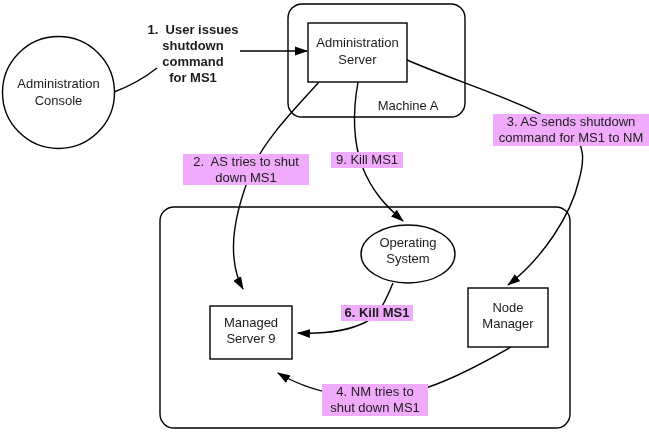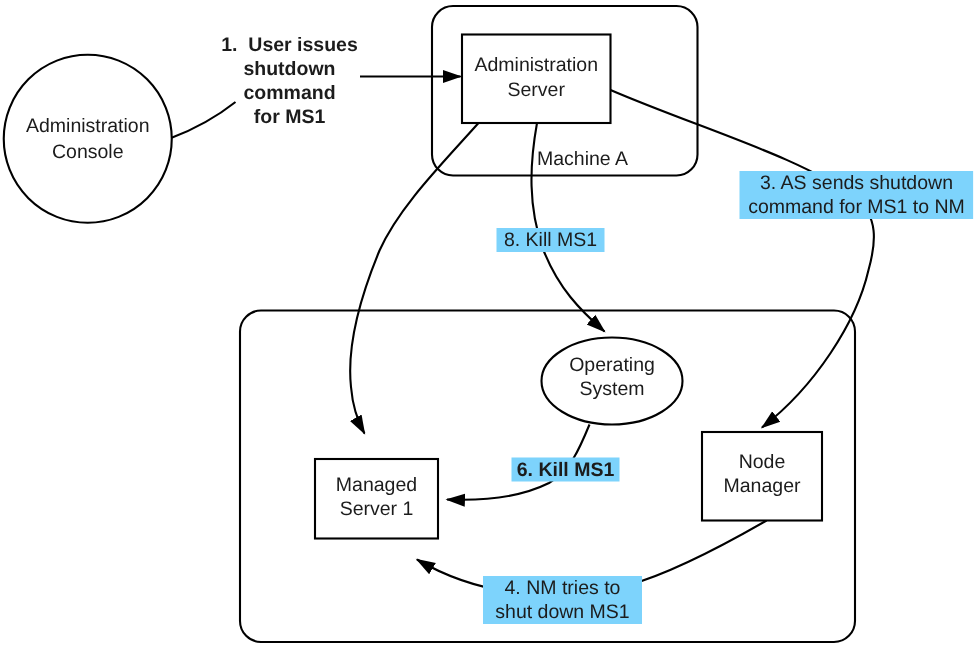--- a/index.html
+++ b/index.html
@@ -5,22 +5,22 @@
   html,body{margin:0;padding:0;background:#ffffff;}
   #stage{
     position:relative;width:649px;height:433px;background:#ffffff;overflow:hidden;
     font-family:"Liberation Sans","DejaVu Sans",sans-serif;
   }
   #diagram-svg{position:absolute;left:0;top:0;}
   .lbl{
     position:absolute;color:#1c1c1c;font-size:13px;
     white-space:pre-line;text-align:center;pointer-events:none;
   }
-  .masked{background:#7dd3fc;}
-  .rt{text-align:left;}
+  .masked{background:#f0abfc;}
+  .rt{text-align:center;}
   
   #lbl-step1{left:133px;top:22px;width:120px;line-height:16px;font-weight:bold;}
   #lbl-step2{left:183px;top:154px;width:126px;line-height:15.5px;}
   #lbl-step3{left:493px;top:114px;width:156px;line-height:16px;}
   #lbl-step4{left:322px;top:384px;width:106px;line-height:16px;}
   #lbl-step5{left:331px;top:152px;width:72px;line-height:16px;}
   #lbl-step6{left:341px;top:305px;width:72px;line-height:16px;font-weight:bold;}
   
   #lbl-admin-console{left:2px;top:75px;width:113px;line-height:17px;}
   #lbl-admin-server{left:308px;top:34px;width:99px;line-height:17px;}
@@ -61,30 +61,32 @@
     <rect x="468" y="288" width="80" height="59" fill="#ffffff" stroke="#000000" stroke-width="1.4"></rect>
   </svg>
 
   <div class="lbl" id="lbl-admin-console">Administration
 Console</div>
   <div class="lbl" id="lbl-admin-server">Administration
 Server</div>
   <div class="lbl" id="lbl-os">Operating
 System</div>
   <div class="lbl" id="lbl-managed-server">Managed
-Server 1</div>
+Server 9</div>
   <div class="lbl" id="lbl-node-manager">Node
 Manager</div>
   <div class="lbl rt" id="lbl-machine-a">Machine A</div>
   <div class="lbl rt" id="lbl-machine-b">Machine B</div>
 
   <div class="lbl" id="lbl-step1">1.&nbsp; User issues
 shutdown
 command
 for MS1</div>
+  <div class="lbl masked" id="lbl-step2">2.&nbsp; AS tries to shut
+down MS1</div>
   <div class="lbl masked" id="lbl-step3">3. AS sends shutdown
 command for MS1 to NM</div>
   <div class="lbl masked" id="lbl-step4">4. NM tries to
 shut down MS1</div>
-  <div class="lbl masked" id="lbl-step5">8. Kill MS1</div>
+  <div class="lbl masked" id="lbl-step5">9. Kill MS1</div>
   <div class="lbl masked" id="lbl-step6">6. Kill MS1</div>
 
 </div>
 
 </body></html>

